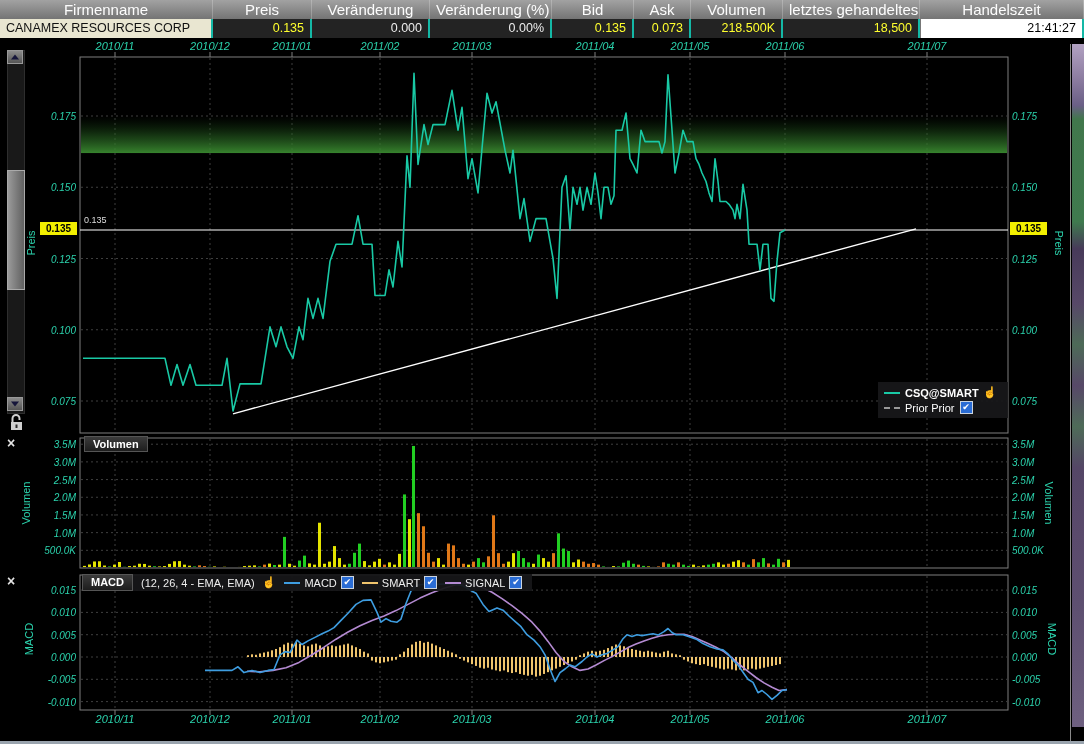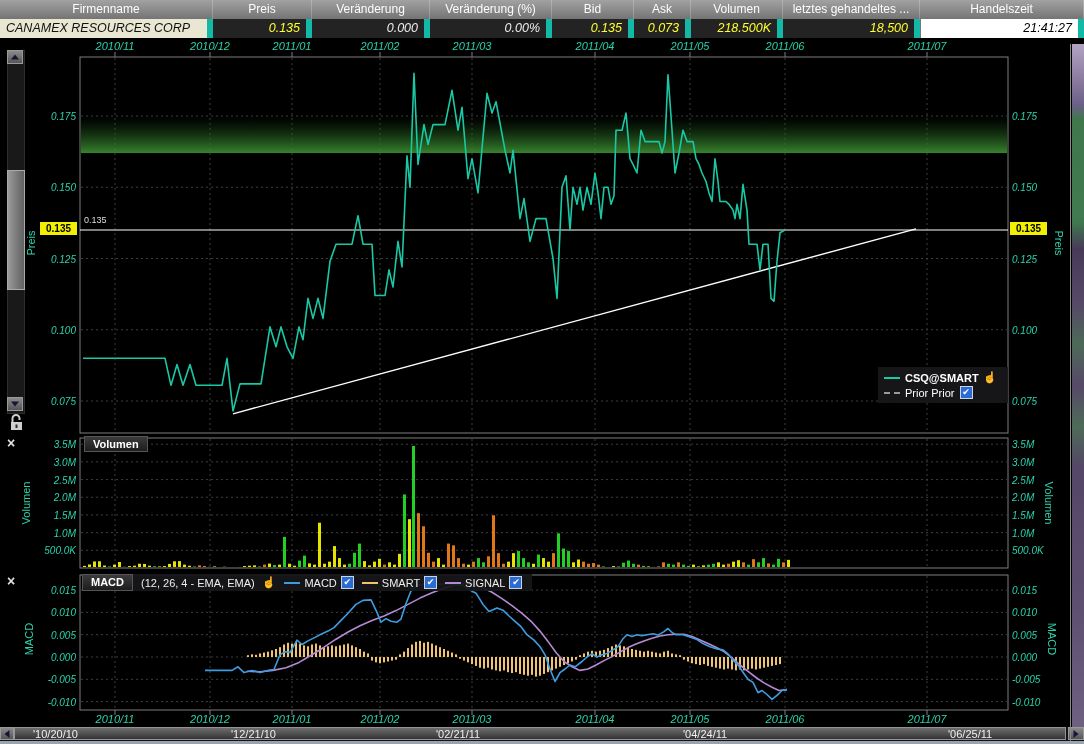--- a/index.html
+++ b/index.html
@@ -1,43 +1,43 @@
 <!DOCTYPE html>
 <html><head>
 <meta charset="utf-8">
 <style>
   html,body{margin:0;padding:0;background:#000;}
   .screen{position:relative;width:1084px;height:744px;background:#000;overflow:hidden;
           font-family:"Liberation Sans",sans-serif;}
   
   .qrow{display:flex;width:1084px;height:19px;line-height:19px;}
-  .qhead{background:linear-gradient(#a2a2a2,#747474);color:#fdfdfd;font-size:12px;justify-content:space-between;}
+  .qhead{background:linear-gradient(#a2a2a2,#747474);color:#fdfdfd;font-size:15px;justify-content:space-between;}
   .qvals{background:#232323;color:#ececec;font-size:12.5px;}
   .qc{box-sizing:border-box;padding:0 6px;white-space:nowrap;overflow:hidden;}
   .qhead .qc{text-align:center;border-right:1px solid rgba(255,255,255,.22);}
-  .qvals .qc{text-align:right;border-right:6px solid #14b8a6;font-style:italic;}
+  .qvals .qc{text-align:right;border-right:2px solid #14b8a6;}
   .c0{width:213px}.c1{width:99px}.c2{width:118px}.c3{width:122px}.c4{width:82px}
   .c5{width:57px}.c6{width:92px}.c7{width:137px}.c8{width:164px}
   .company{background:#e9e6d1;color:#111;text-align:left !important;}
   .yv{color:#ffff2e;}
   .timecell{background:#fff;color:#000;border-left:1px solid #777;}
   
   #csvg{position:absolute;left:0;top:0;pointer-events:none;}
   .lab{position:absolute;font-size:10px;color:#2bd3ad;white-space:nowrap;transform:translateY(-50%);}
   .month{position:absolute;font-size:11px;color:#2bd3ad;white-space:nowrap;transform:translate(-50%,-50%);}
   .rot{position:absolute;font-size:11px;color:#2bd3ad;white-space:nowrap;}
   .rotL{transform:rotate(-90deg);transform-origin:center;}
   .rotR{transform:rotate(90deg);transform-origin:center;}
   .ptag{position:absolute;width:37px;height:13px;background:#f2ef00;color:#000;font-size:10px;
         line-height:13px;text-align:center;font-weight:bold;}
   .linelab{position:absolute;font-size:9px;color:#ddd;}
   .badge{position:absolute;background:linear-gradient(#3b3b3b,#1d1d1d);color:#fff;font-weight:bold;
          font-size:11px;padding:1px 8px;border:1px solid #555;}
   
-  .plegend{position:absolute;left:878px;top:367px;width:118px;background:rgba(24,24,26,.92);
+  .plegend{position:absolute;left:878px;top:382px;width:118px;background:rgba(24,24,26,.92);
            padding:3px 6px;font-size:11px;color:#fff;}
   .plrow{display:flex;align-items:center;height:15px;gap:5px;}
   .sw{display:inline-block;width:16px;height:0;border-top:2px solid;}
   .swd{display:inline-block;width:16px;height:0;border-top:2px dashed #999;}
   .cb{display:inline-block;width:11px;height:11px;background:#2a6cd4;border:1px solid #ccd5df;
       color:#fff;font-size:9px;line-height:11px;text-align:center;box-sizing:content-box;}
   .hand{display:inline-block;color:#a9c2e4;font-size:11px;line-height:11px;}
   
   .mhead{position:absolute;left:82px;top:574px;height:17px;display:flex;align-items:center;gap:8px;
          background:rgba(22,22,24,.94);padding:0 10px 0 0;font-size:11px;color:#eee;}
@@ -570,32 +570,17 @@
   <div class="lock">
     <svg width="15" height="20" viewBox="0 0 15 20">
       <path d="M3.5 9 V5.5 a3.5 3.5 0 0 1 7 0 V7" stroke="#cfcfcf" stroke-width="2" fill="none"></path>
       <rect x="2" y="9" width="11" height="8" fill="#cfcfcf"></rect>
       <rect x="6.5" y="11.5" width="2" height="3.5" fill="#2a2a2a"></rect>
     </svg>
   </div>
   <div class="xbtn" style="left:4px;top:436px;">×</div>
   <div class="xbtn" style="left:4px;top:574px;">×</div>
 
-  <div class="hscroll">
-    <div class="sbtn" style="left:0;top:0;width:14px;height:13px;">
-        <span class="tri tlf"></span>
-      </div>
-    <div class="hthumb" id="hthumb">
-        <span class="hdate" style="left: 18px;">'10/20/10</span>
-        <span class="hdate" style="left: 216px;">'12/21/10</span>
-        <span class="hdate" style="left: 421px;">'02/21/11</span>
-        <span class="hdate" style="left: 668px;">'04/24/11</span>
-        <span class="hdate" style="left: 933px;">'06/25/11</span>
-      </div>
-    <div class="sbtn" style="left:1068px;top:0;width:16px;height:13px;">
-        <span class="tri trt"></span>
-      </div>
-  </div>
   <div class="winbot"></div>
 
   <div class="vline" style="left:1070px;top:44px;height:697px;"></div>
   <div class="rstrip"></div>
 </div>
 
 </body></html>

